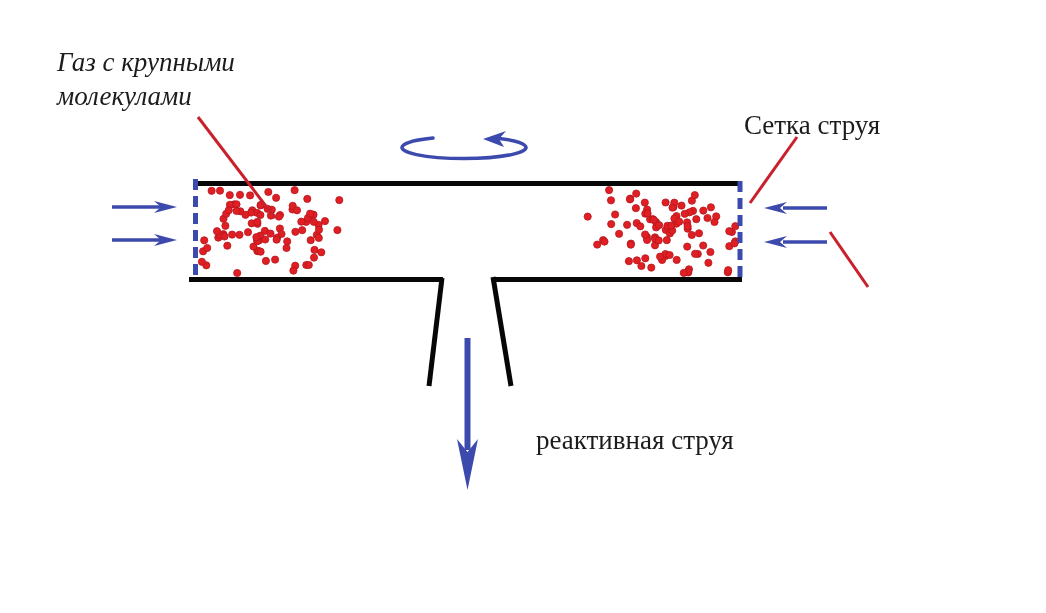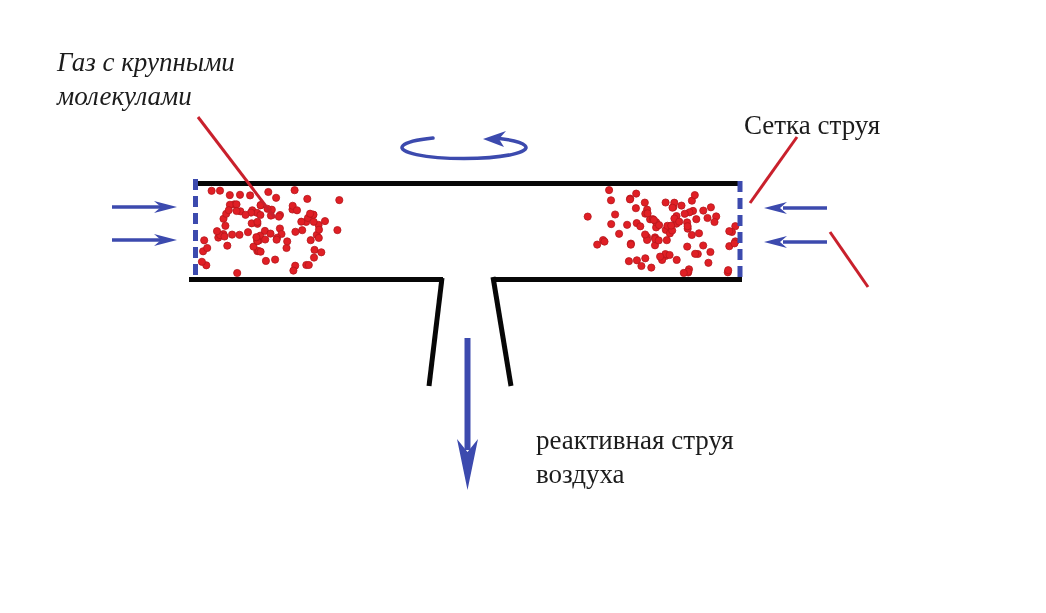--- a/index.html
+++ b/index.html
@@ -289,16 +289,15 @@
   <div class="label label-gas">
     <div>Газ с крупными</div>
     <div>молекулами</div>
   </div>
 
   <div class="label label-filter">Сетка струя</div>
 
 
   <div class="label label-jet">
     <div>реактивная струя</div>
-    <div>воздуха</div>
   </div>
 
 </div>
 
 </body></html>

